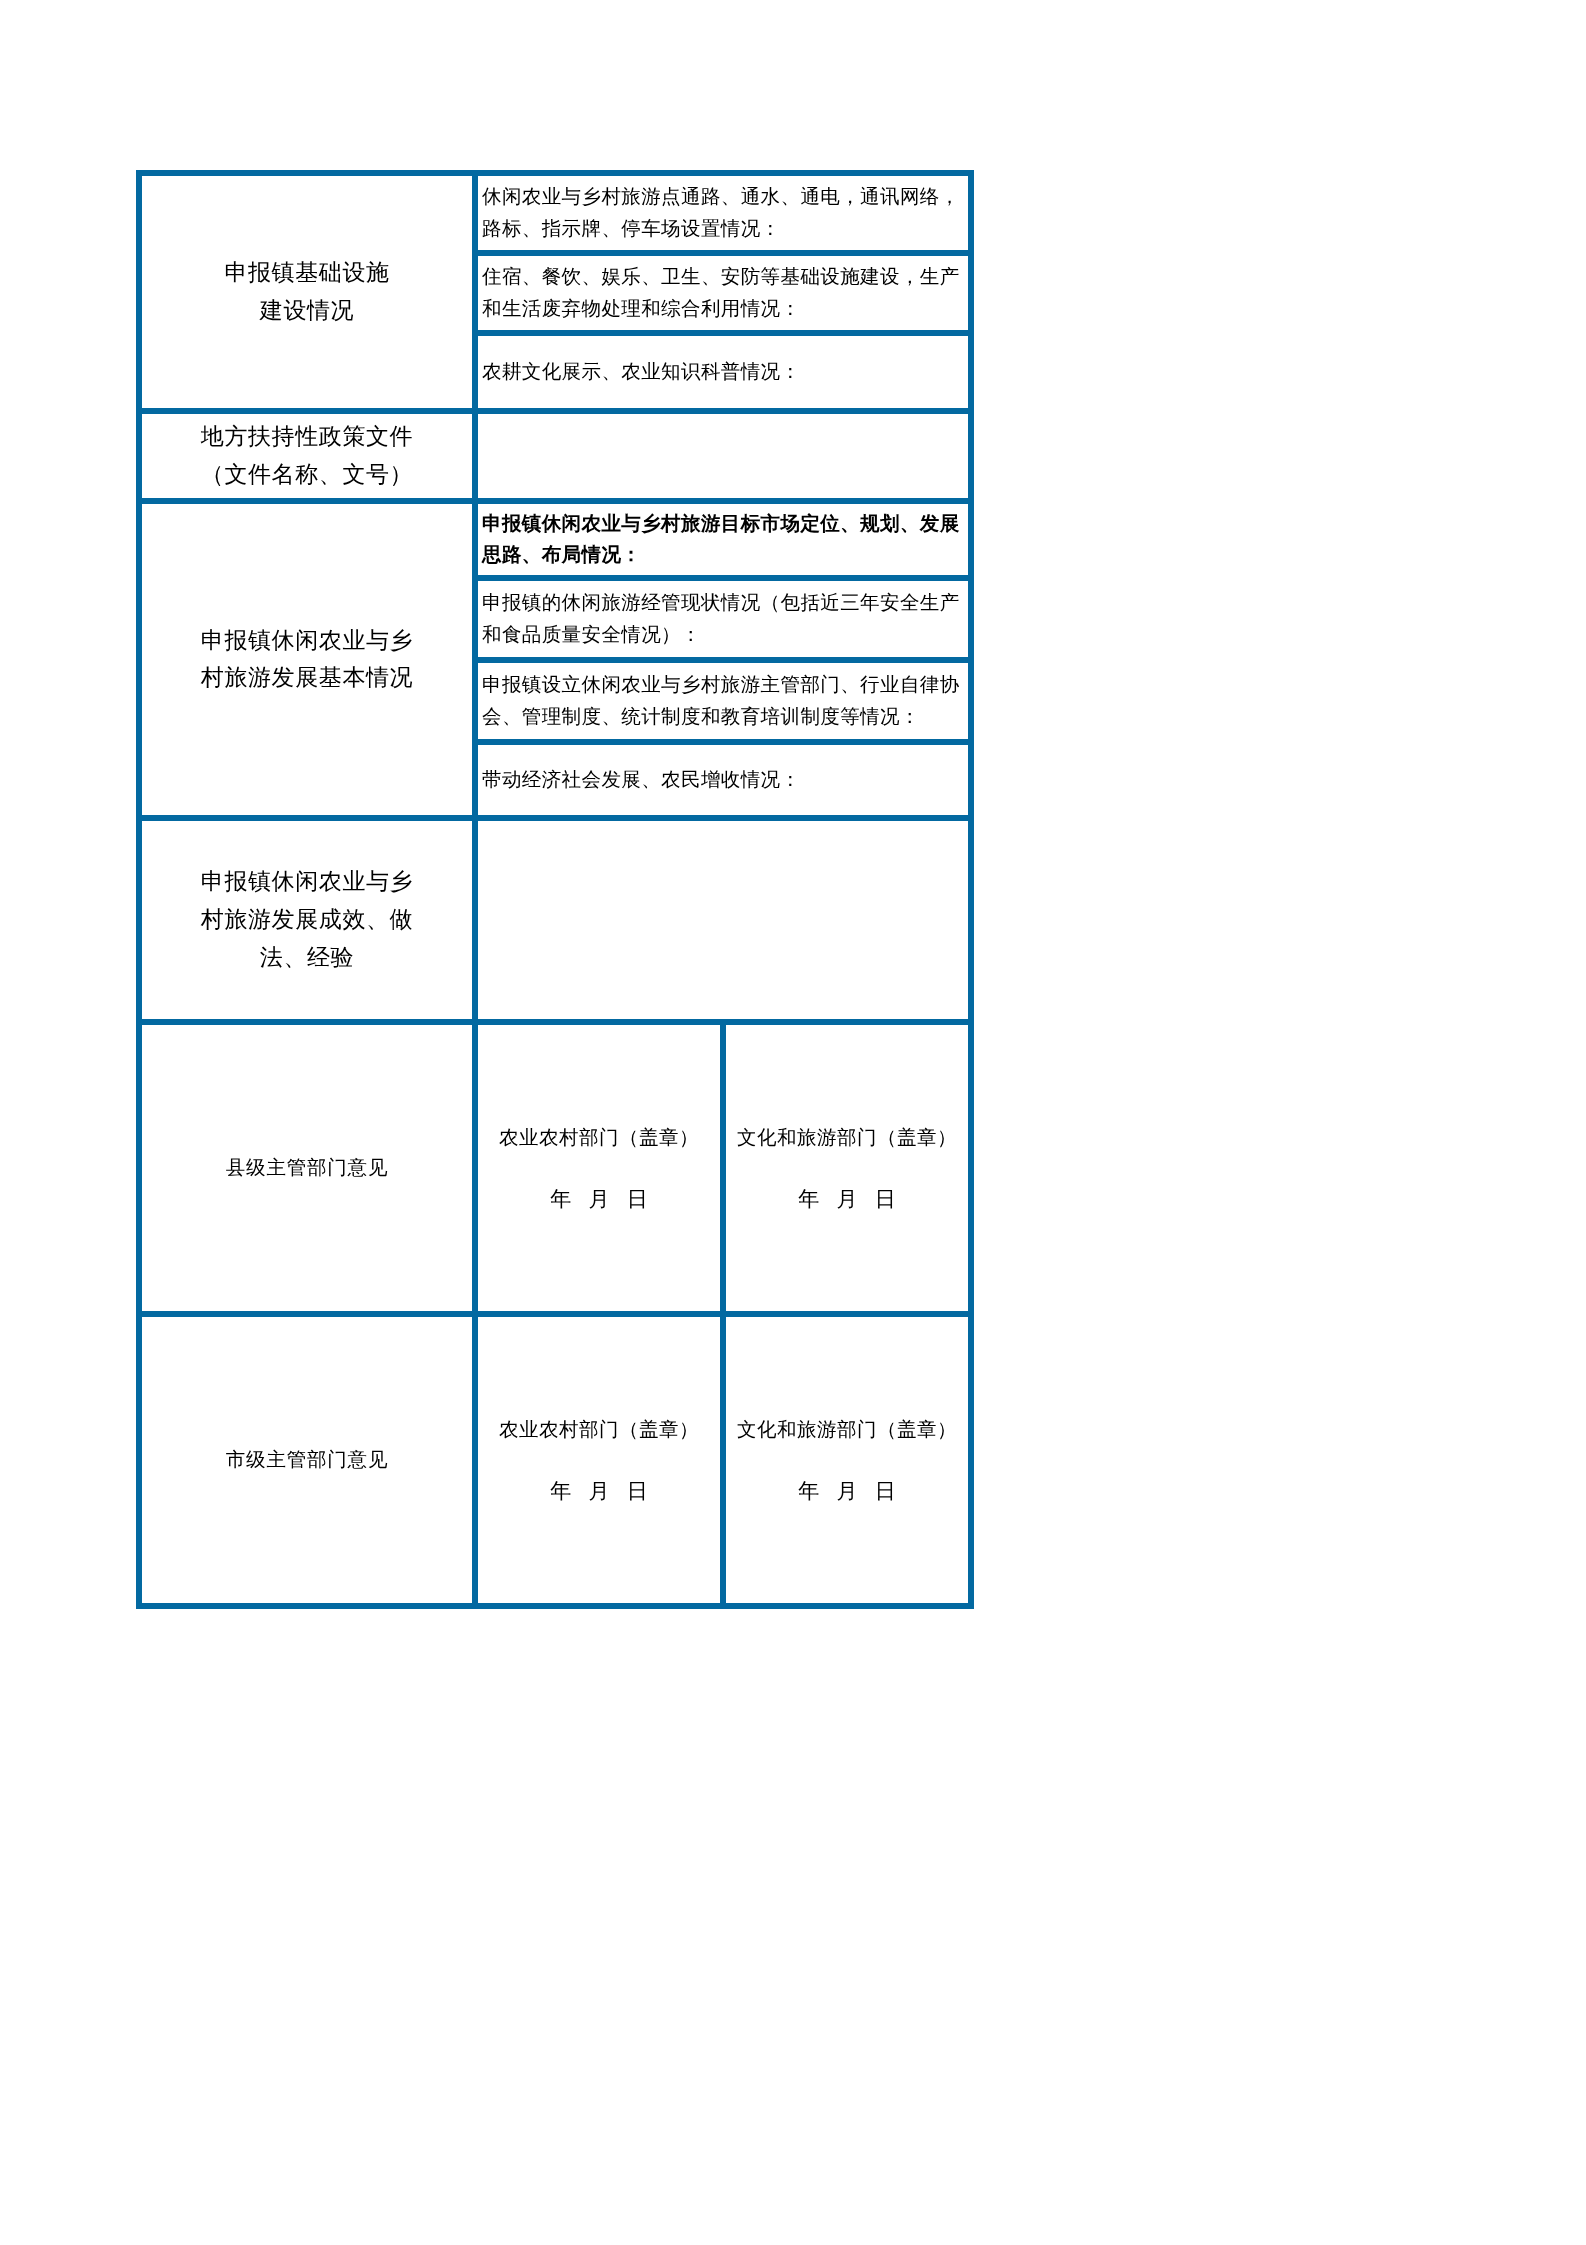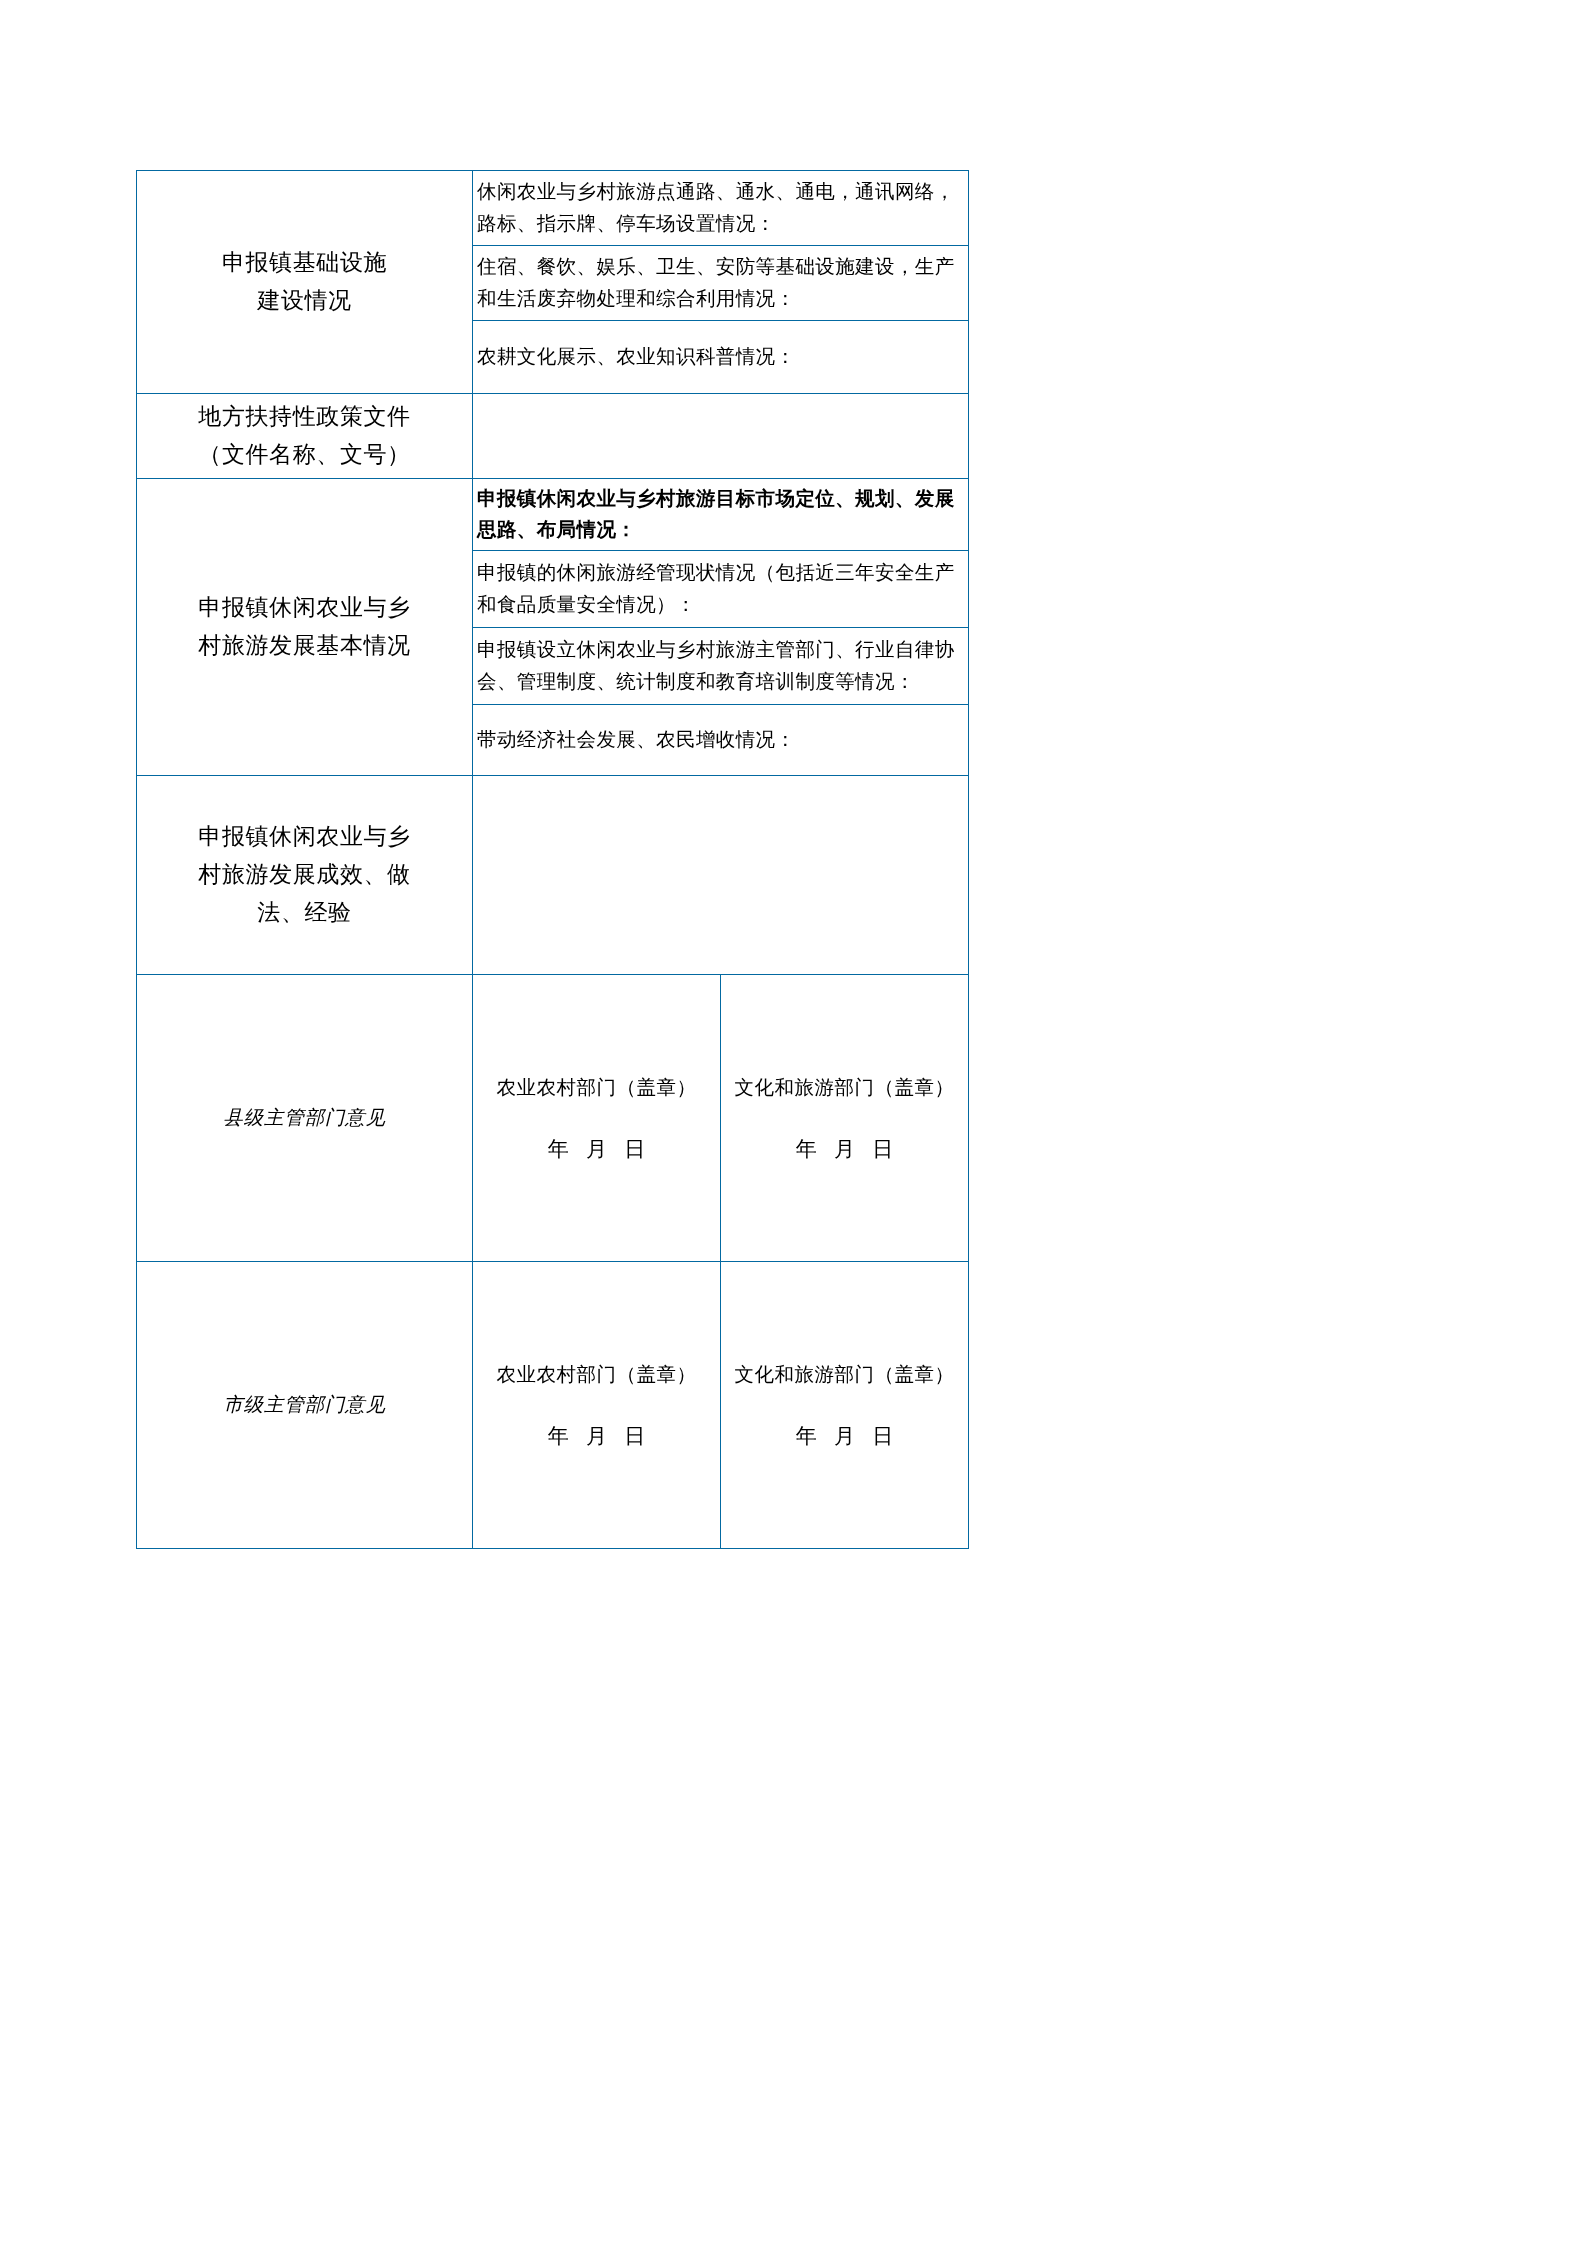--- a/index.html
+++ b/index.html
@@ -27,21 +27,21 @@
   
   .form-table {
     position: absolute;
     left: 136px;
     top: 170px;
     width: 832px;
     border-collapse: collapse;
     table-layout: fixed;
   }
   .form-table td {
-    border: 1px solid #0369a1;
+    border: 6px solid #0369a1;
     vertical-align: middle;
     padding: 4px;
   }
 
   .label-cell {
     text-align: center;
     font-size: 23px;
     line-height: 1.65;
     letter-spacing: 0.6px;
     padding: 6px 10px;
@@ -117,21 +117,21 @@
   
   .h-infra-1 { height: 66px; }
   .h-infra-2 { height: 66px; }
   .h-infra-3 { height: 64px; }
   .h-policy  { height: 72px; }
   .h-dev-1   { height: 62px; font-weight: bold; }
   .h-dev-2   { height: 68px; margin-left: 13px; }
   .h-dev-3   { height: 68px; }
   .h-dev-4   { height: 62px; }
   .h-effect  { height: 190px; }
-  .h-sig     { height: 278px; font-style: italic; }
+  .h-sig     { height: 278px; }
 </style>
 </head>
 <body>
 
 <div class="page">
 
   <table class="form-table">
     <colgroup>
       <col style="width:336px">
       <col style="width:248px">

